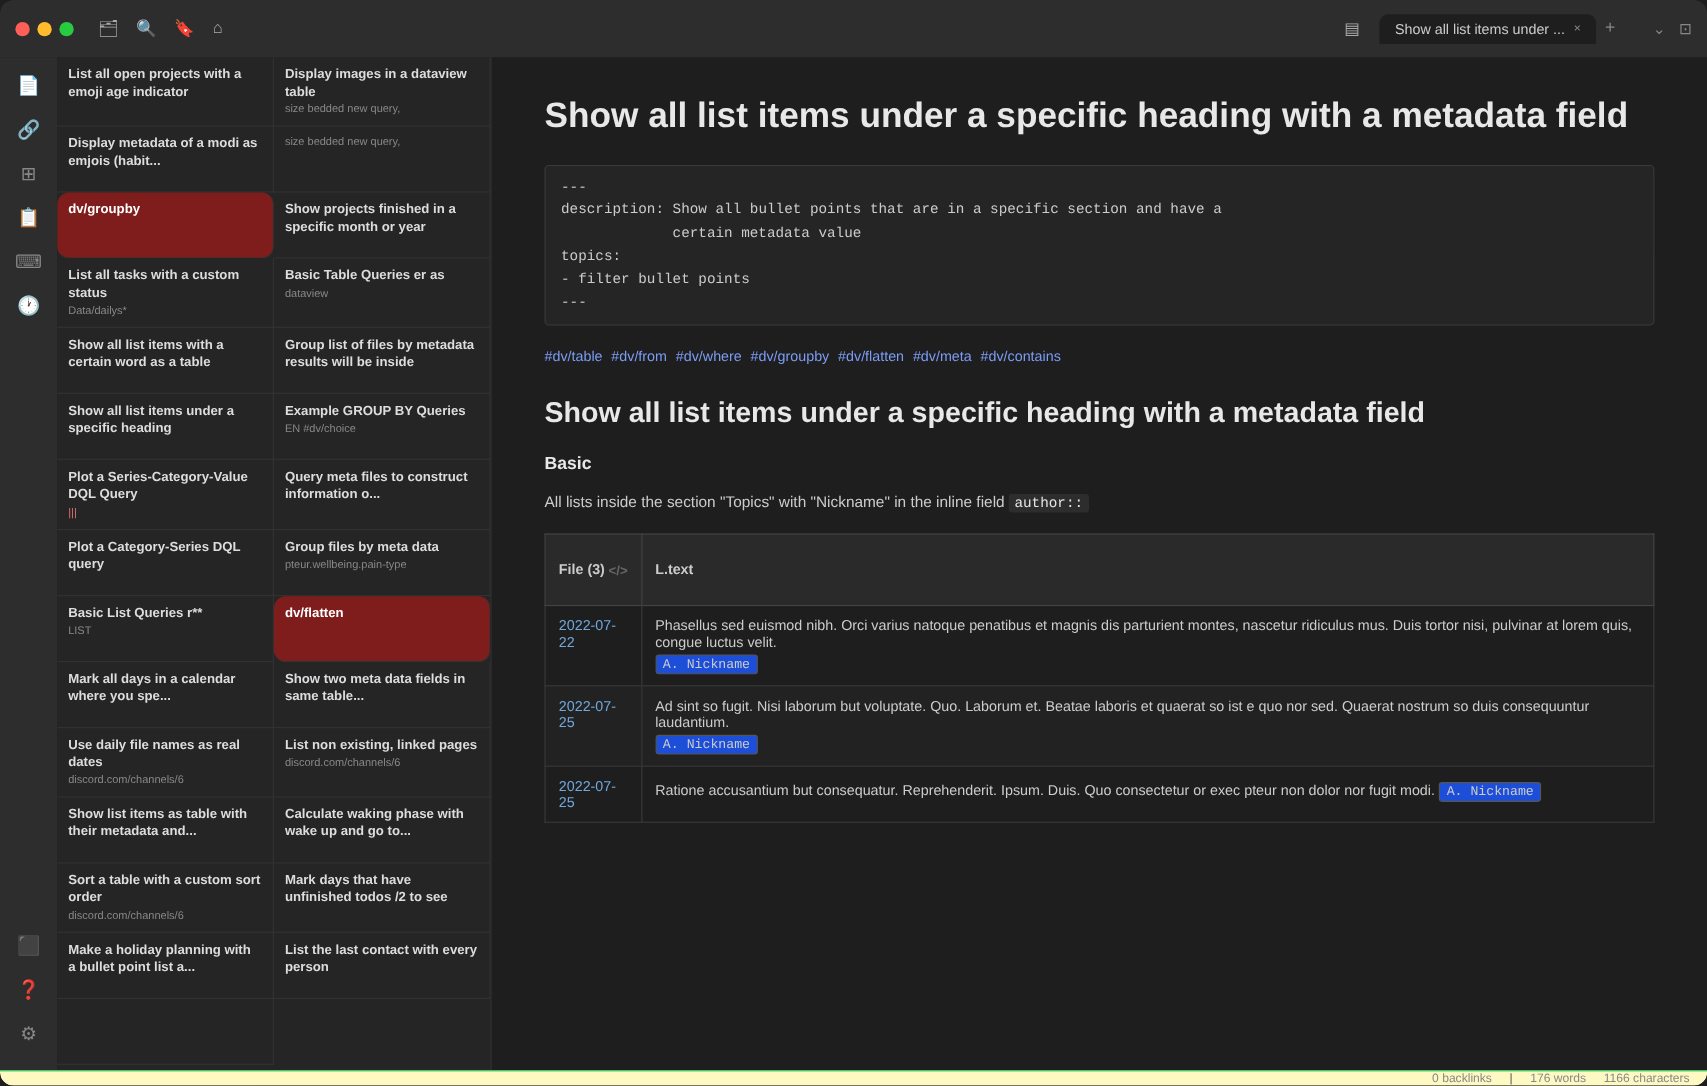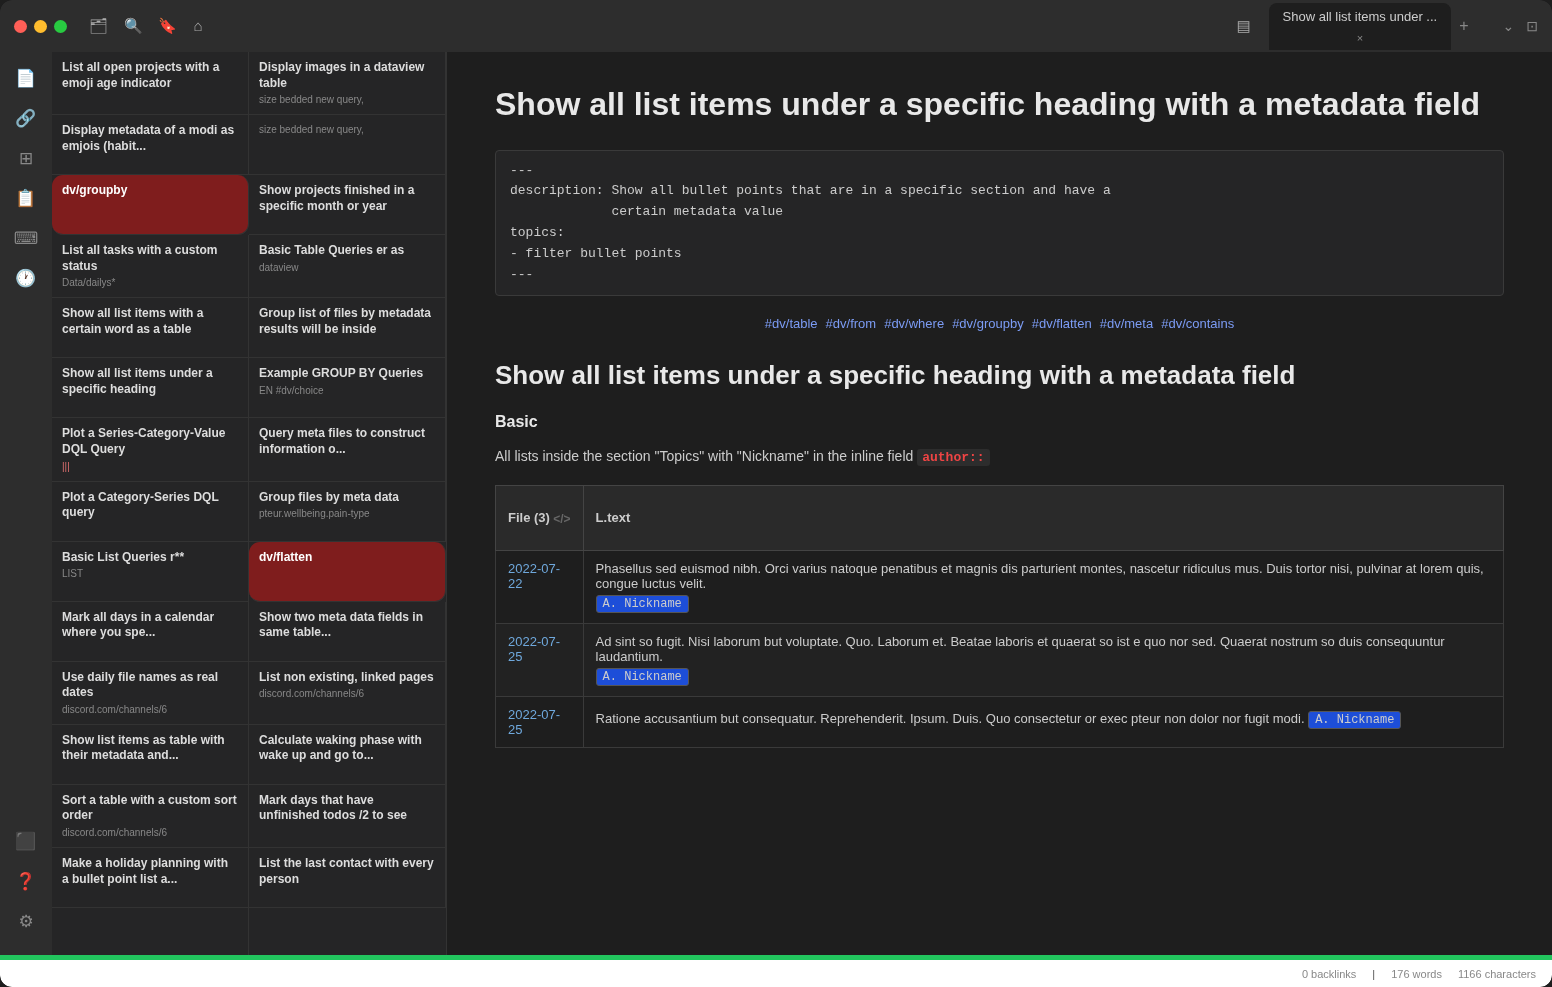--- a/index.html
+++ b/index.html
@@ -61,21 +61,20 @@
     .tab {
       background: #1e1e1e;
       border-radius: 8px 8px 0 0;
       padding: 6px 14px;
       font-size: 13px;
       color: #ccc;
       display: flex;
       align-items: center;
       gap: 8px;
       cursor: pointer;
-      flex-direction: column;
     }
     .tab-close { font-size: 11px; color: #888; cursor: pointer; }
     .tab-add { color: #888; font-size: 16px; padding: 0 8px; cursor: pointer; }
     .titlebar-right {
       margin-left: 16px;
       display: flex;
       gap: 12px;
       color: #888;
     }
     
@@ -178,21 +177,20 @@
       font-family: 'Courier New', monospace;
       font-size: 13px;
       color: #ccc;
       line-height: 1.6;
     }
     .tags-row {
       display: flex;
       flex-wrap: wrap;
       gap: 8px;
       margin-bottom: 28px;
-      justify-content: center;
     }
     .tag {
       background: transparent;
       border: none;
       color: #7c9cf5;
       font-size: 13px;
       cursor: pointer;
       padding: 0;
     }
     .section-title {
@@ -210,25 +208,24 @@
     }
     .content-text {
       font-size: 14px;
       color: #ccc;
       margin-bottom: 16px;
       line-height: 1.6;
     }
     .inline-code {
       font-family: 'Courier New', monospace;
       font-size: 13px;
-      color: #ef4444;
+      color: #e5e5e5;
       background: #2d2d2d;
       padding: 1px 5px;
       border-radius: 3px;
-      font-weight: bold;
     }
     .data-table {
       width: 100%;
       border: 1px solid #444;
       border-collapse: collapse;
       margin-bottom: 20px;
       font-size: 13px;
     }
     .data-table th {
       background: #2a2a2a;
@@ -258,23 +255,23 @@
       margin-top: 4px;
     }
     .code-icon {
       float: right;
       color: #666;
       font-size: 12px;
       cursor: pointer;
       margin-top: 2px;
     }
     .status-bar {
-      height: 32px;
-      background: #ffffff;
-      border-top: 5px solid #22c55e;
+      height: 14px;
+      background: #fef9c3;
+      border-top: 1px solid #22c55e;
       display: flex;
       align-items: center;
       justify-content: flex-end;
       padding: 0 16px;
       font-size: 11px;
       color: #888;
       gap: 16px;
       flex-shrink: 0;
     }
     .bar-separator { color: #555; }

